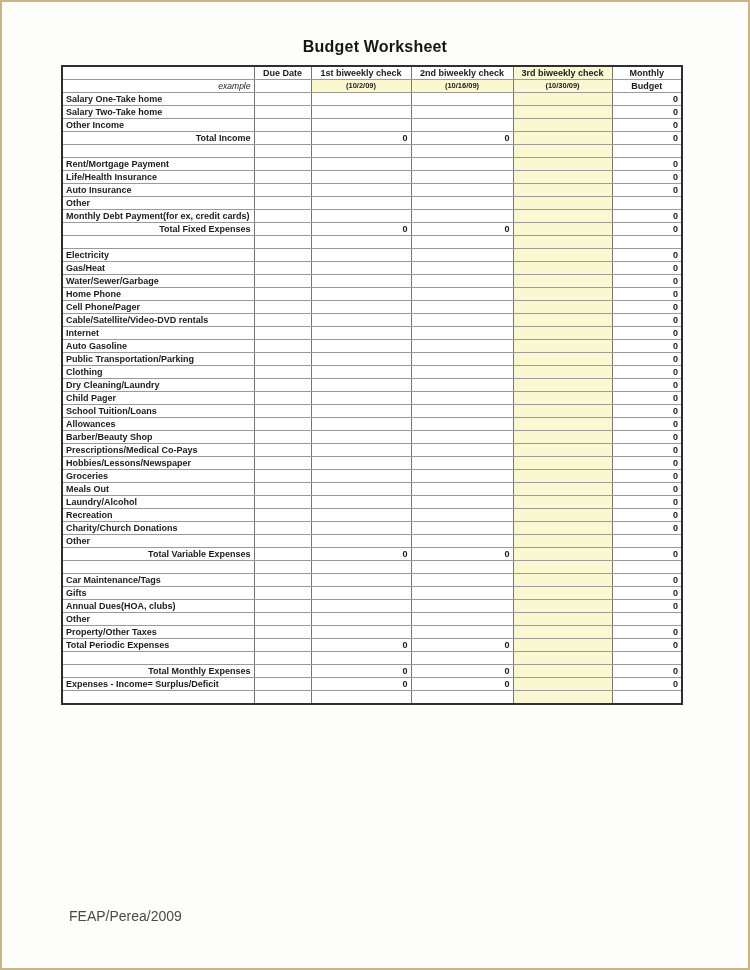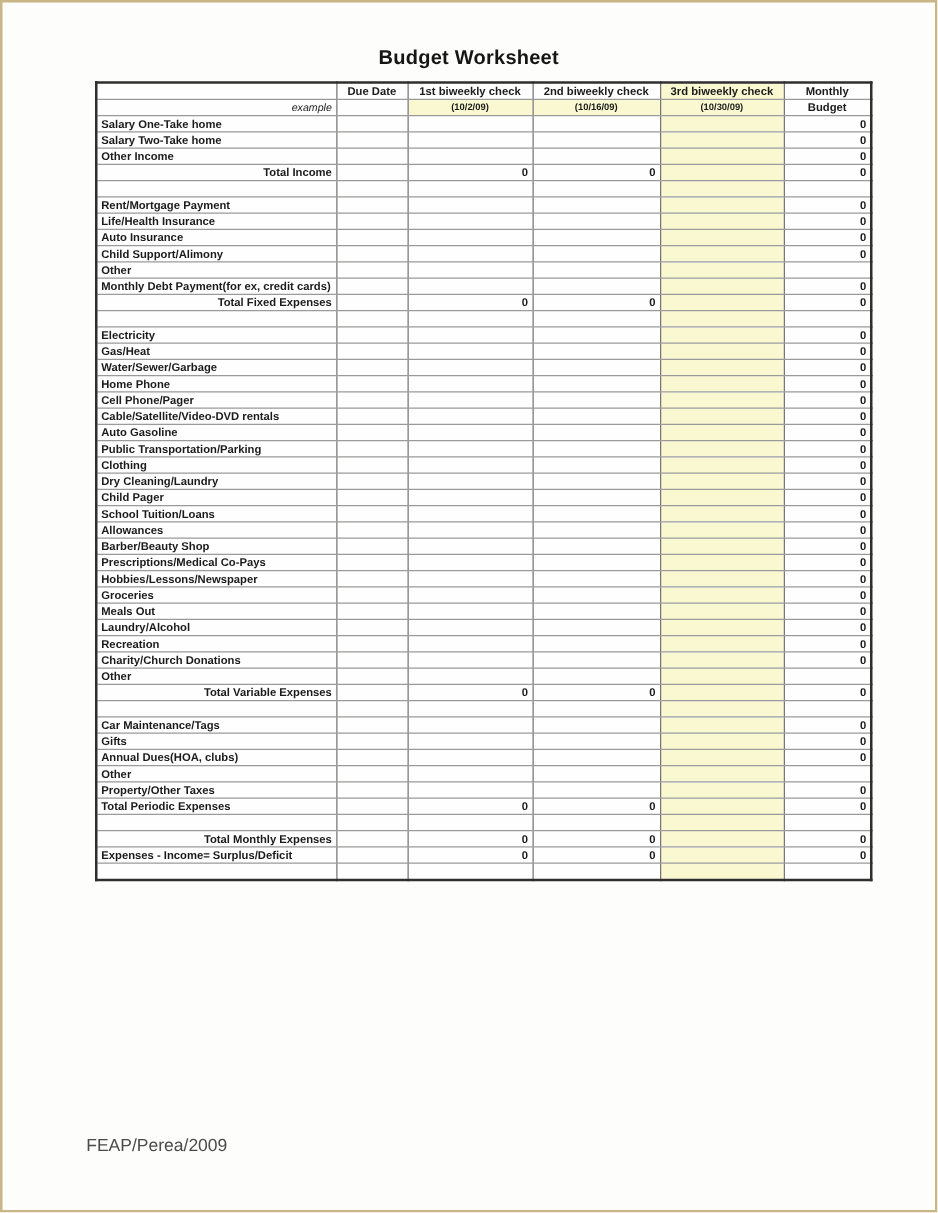--- a/index.html
+++ b/index.html
@@ -11,21 +11,21 @@
     border:2px solid var(--frame,#C9B687);
     font-family:"Liberation Sans", sans-serif;
   }
   .title{
     position:absolute;top:36px;left:0;width:100%;
     text-align:center;margin:0;
     font-size:16px;font-weight:bold;color:#161616;
     letter-spacing:.2px;
   }
   table.sheet{
-    position:absolute;left:74px;top:63px;
+    position:absolute;left:59px;top:63px;
     border-collapse:collapse;table-layout:fixed;
     border:2px solid var(--outer,#2F2F2F);
   }
   table.sheet td{
     height:12px;line-height:12px;
     padding:0 3px;
     font-size:9px;font-weight:bold;color:var(--ink,#1B1B1B);
     border-top:1px solid var(--gridh,#9A9A9A);
     border-bottom:1px solid var(--gridh,#9A9A9A);
     border-left:1px solid var(--gridv,#777777);
@@ -143,28 +143,20 @@
         </tr>
         <tr class="r-item">
           <td class="col-label">Auto Insurance</td>
           <td class="col-due"></td>
           <td class="col-a"></td>
           <td class="col-b"></td>
           <td class="col-c hl"></td>
           <td class="col-m">0</td>
         </tr>
         <tr class="r-item">
-          <td class="col-label">Child Support/Alimony</td>
-          <td class="col-due"></td>
-          <td class="col-a"></td>
-          <td class="col-b"></td>
-          <td class="col-c hl"></td>
-          <td class="col-m">0</td>
-        </tr>
-        <tr class="r-item">
           <td class="col-label">Other</td>
           <td class="col-due"></td>
           <td class="col-a"></td>
           <td class="col-b"></td>
           <td class="col-c hl"></td>
           <td class="col-m"></td>
         </tr>
         <tr class="r-item">
           <td class="col-label">Monthly Debt Payment(for ex, credit cards)</td>
           <td class="col-due"></td>
@@ -224,20 +216,28 @@
         <tr class="r-item">
           <td class="col-label">Cell Phone/Pager</td>
           <td class="col-due"></td>
           <td class="col-a"></td>
           <td class="col-b"></td>
           <td class="col-c hl"></td>
           <td class="col-m">0</td>
         </tr>
         <tr class="r-item">
           <td class="col-label">Cable/Satellite/Video-DVD rentals</td>
+          <td class="col-due"></td>
+          <td class="col-a"></td>
+          <td class="col-b"></td>
+          <td class="col-c hl"></td>
+          <td class="col-m">0</td>
+        </tr>
+        <tr class="r-item">
+          <td class="col-label">Internet</td>
           <td class="col-due"></td>
           <td class="col-a"></td>
           <td class="col-b"></td>
           <td class="col-c hl"></td>
           <td class="col-m">0</td>
         </tr>
         <tr class="r-item">
           <td class="col-label">Auto Gasoline</td>
           <td class="col-due"></td>
           <td class="col-a"></td>

